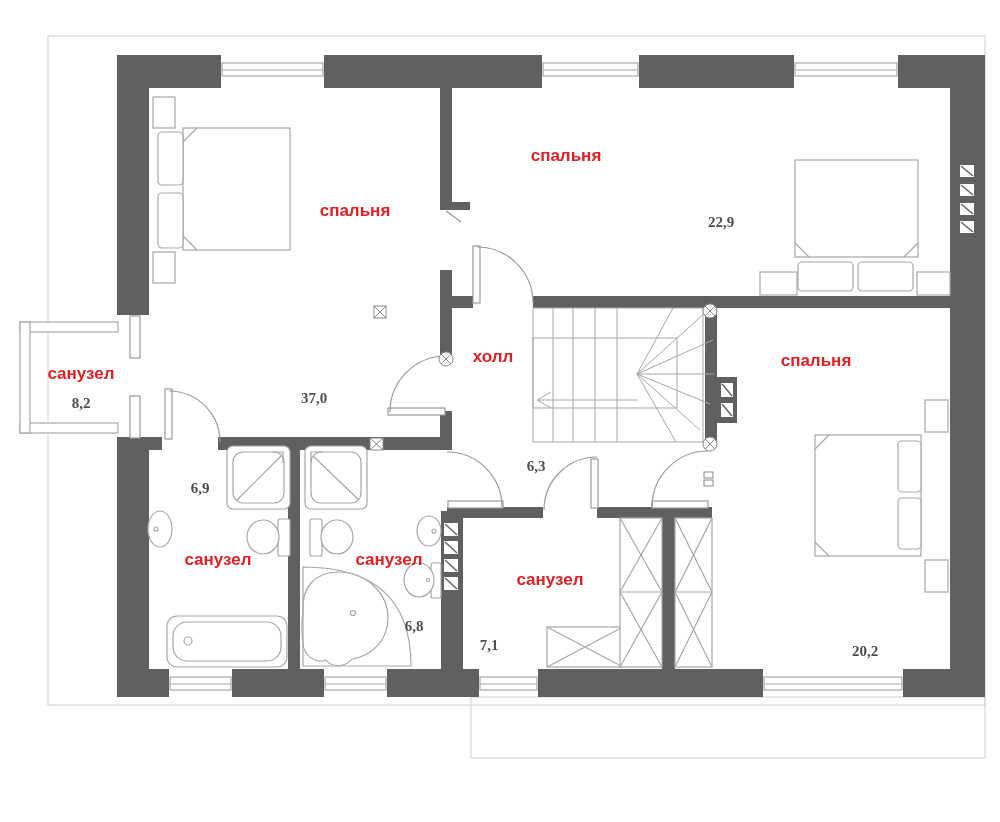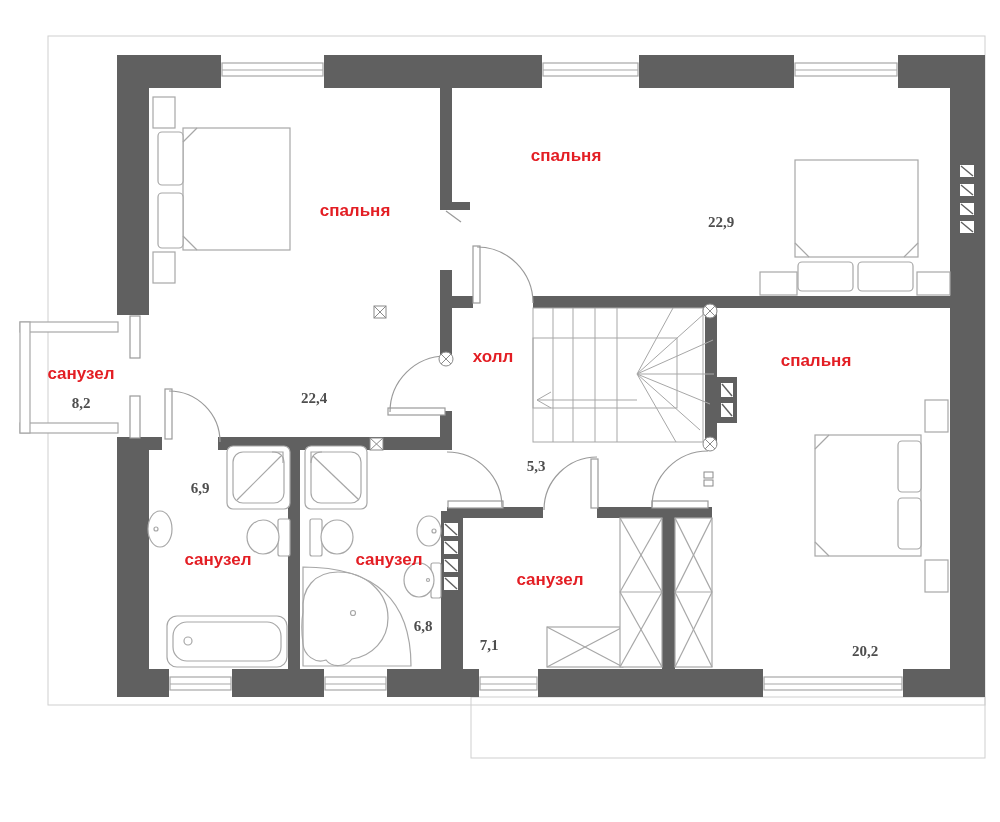--- a/index.html
+++ b/index.html
@@ -320,37 +320,37 @@
       </g>
       <g>
         <rect class="sym" x="704" y="472" width="9" height="6"></rect>
         <rect class="sym" x="704" y="480" width="9" height="6"></rect>
       </g>
     </g>
   </svg>
 
   <div class="txt" style="position:absolute;inset:0;">
     <span class="lbl" style="left:355px;top:211px">спальня</span>
-    <span class="area" style="left:314px;top:398px">22,4</span>
+    <span class="area" style="left:314px;top:398px">37,0</span>
 
     <span class="lbl" style="left:566px;top:156px">спальня</span>
     <span class="area" style="left:721px;top:222px">22,9</span>
 
     <span class="lbl" style="left:816px;top:361px">спальня</span>
     <span class="area" style="left:865px;top:651px">20,2</span>
 
     <span class="lbl" style="left:493px;top:357px">холл</span>
-    <span class="area" style="left:536px;top:466px">5,3</span>
+    <span class="area" style="left:536px;top:466px">6,3</span>
 
     <span class="lbl" style="left:81px;top:374px">санузел</span>
     <span class="area" style="left:81px;top:403px">8,2</span>
 
     <span class="lbl" style="left:218px;top:560px">санузел</span>
     <span class="area" style="left:200px;top:488px">6,9</span>
 
     <span class="lbl" style="left:389px;top:560px">санузел</span>
-    <span class="area" style="left:423px;top:626px">6,8</span>
+    <span class="area" style="left:414px;top:626px">6,8</span>
 
     <span class="lbl" style="left:550px;top:580px">санузел</span>
     <span class="area" style="left:489px;top:645px">7,1</span>
   </div>
 
 </div>
 
 </body></html>

